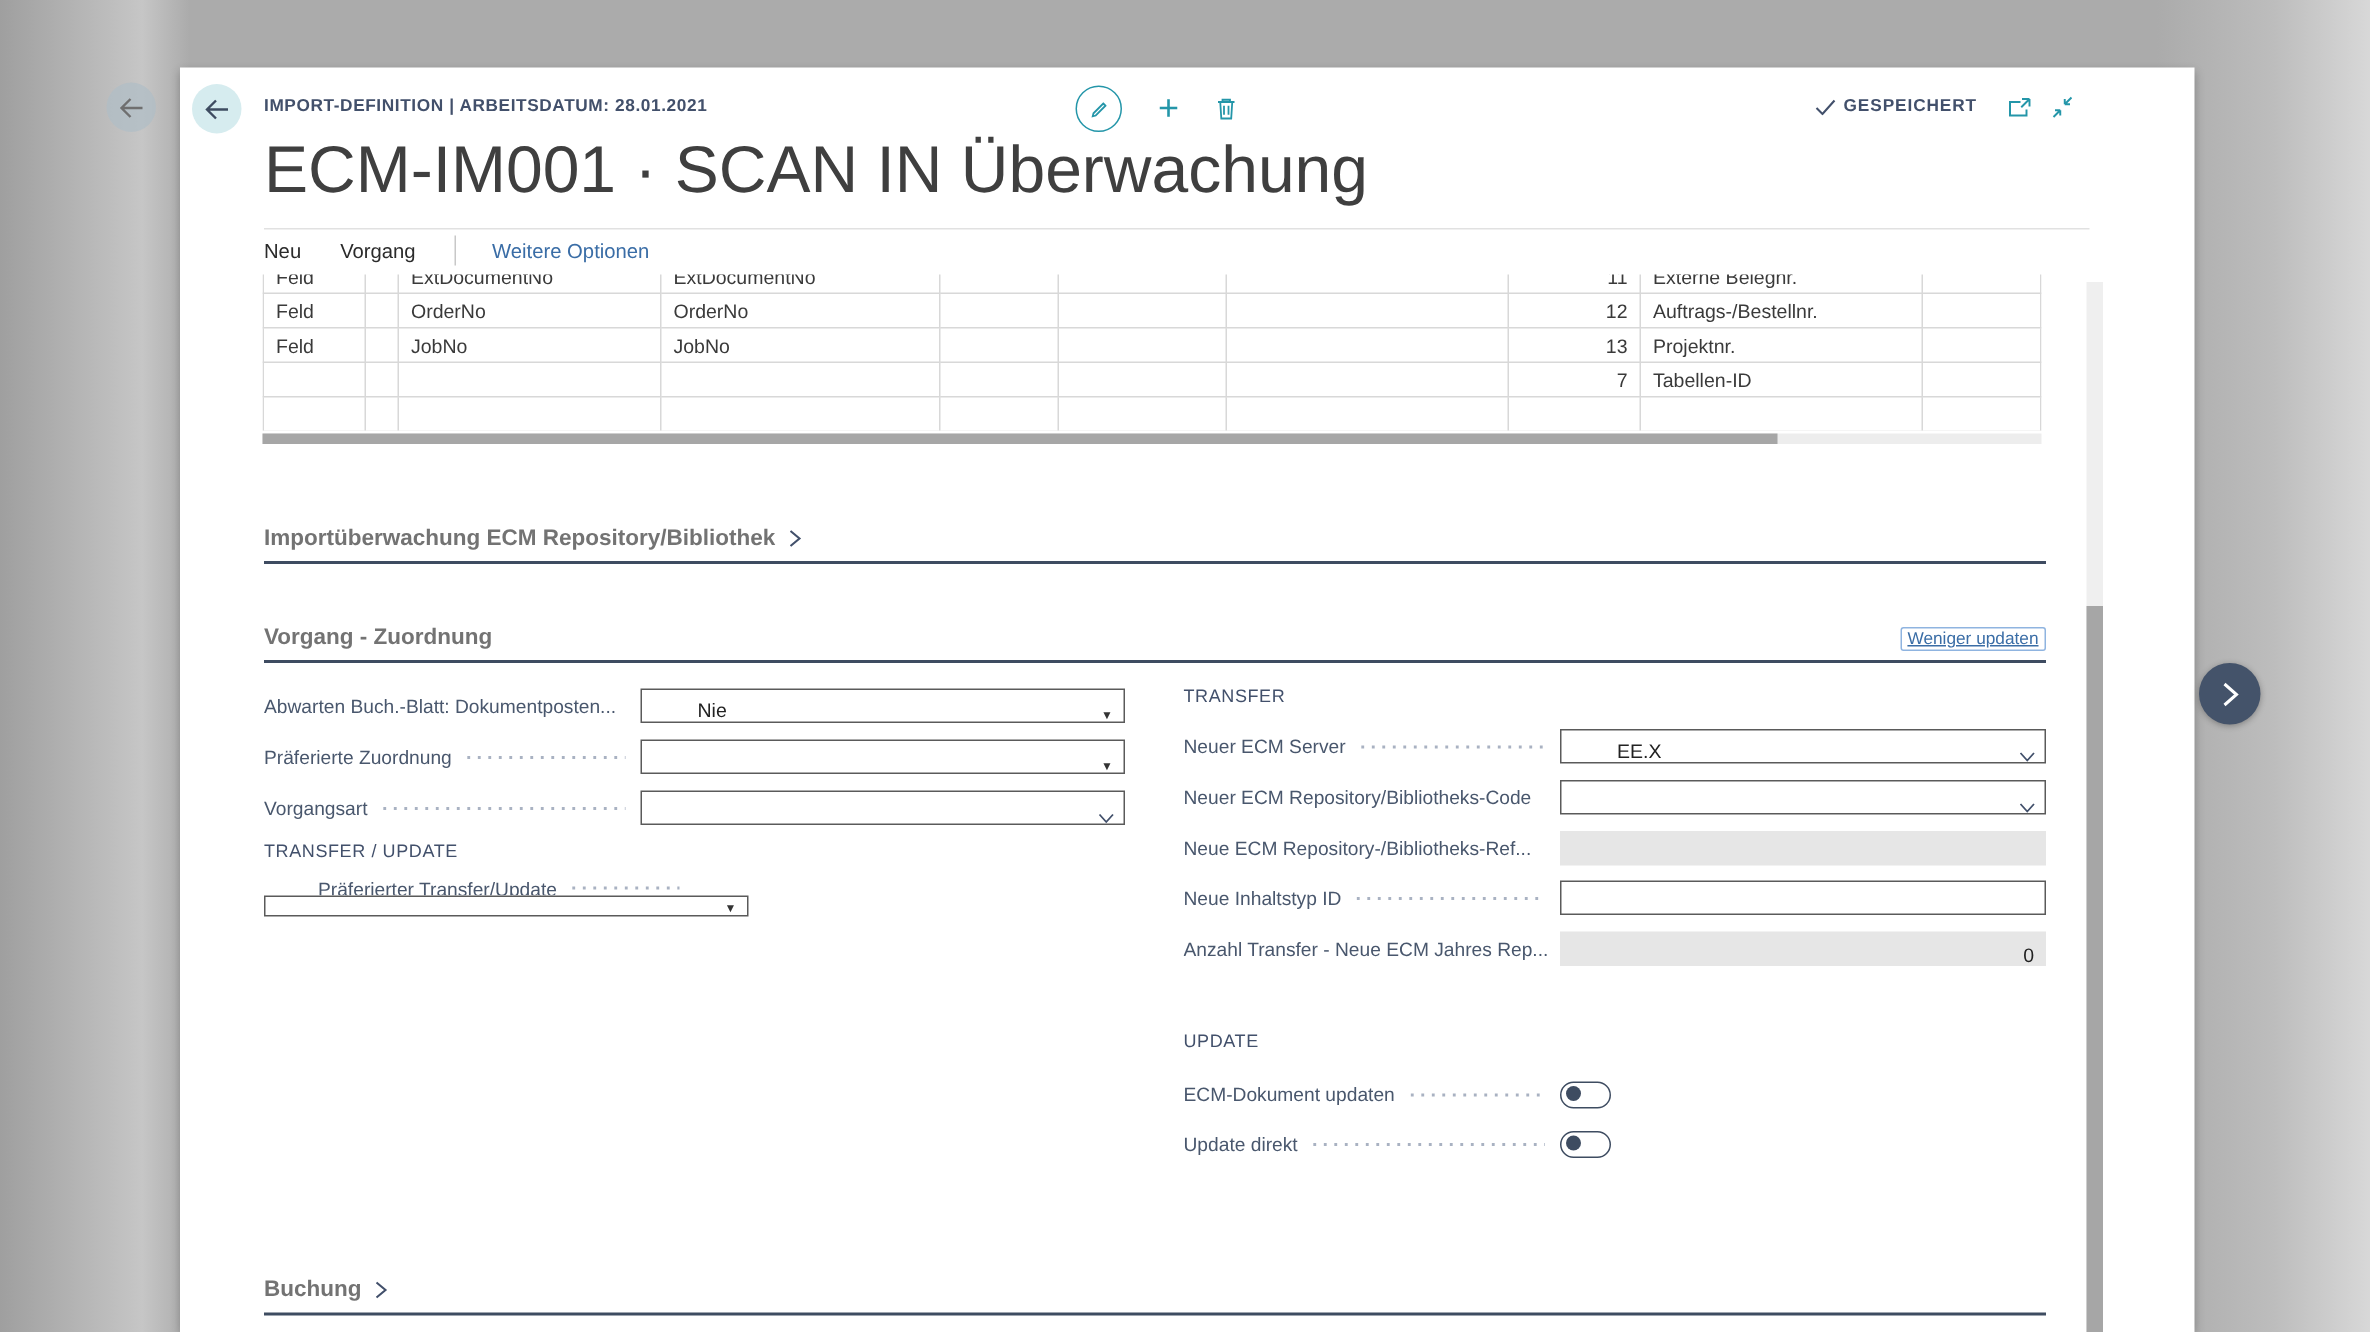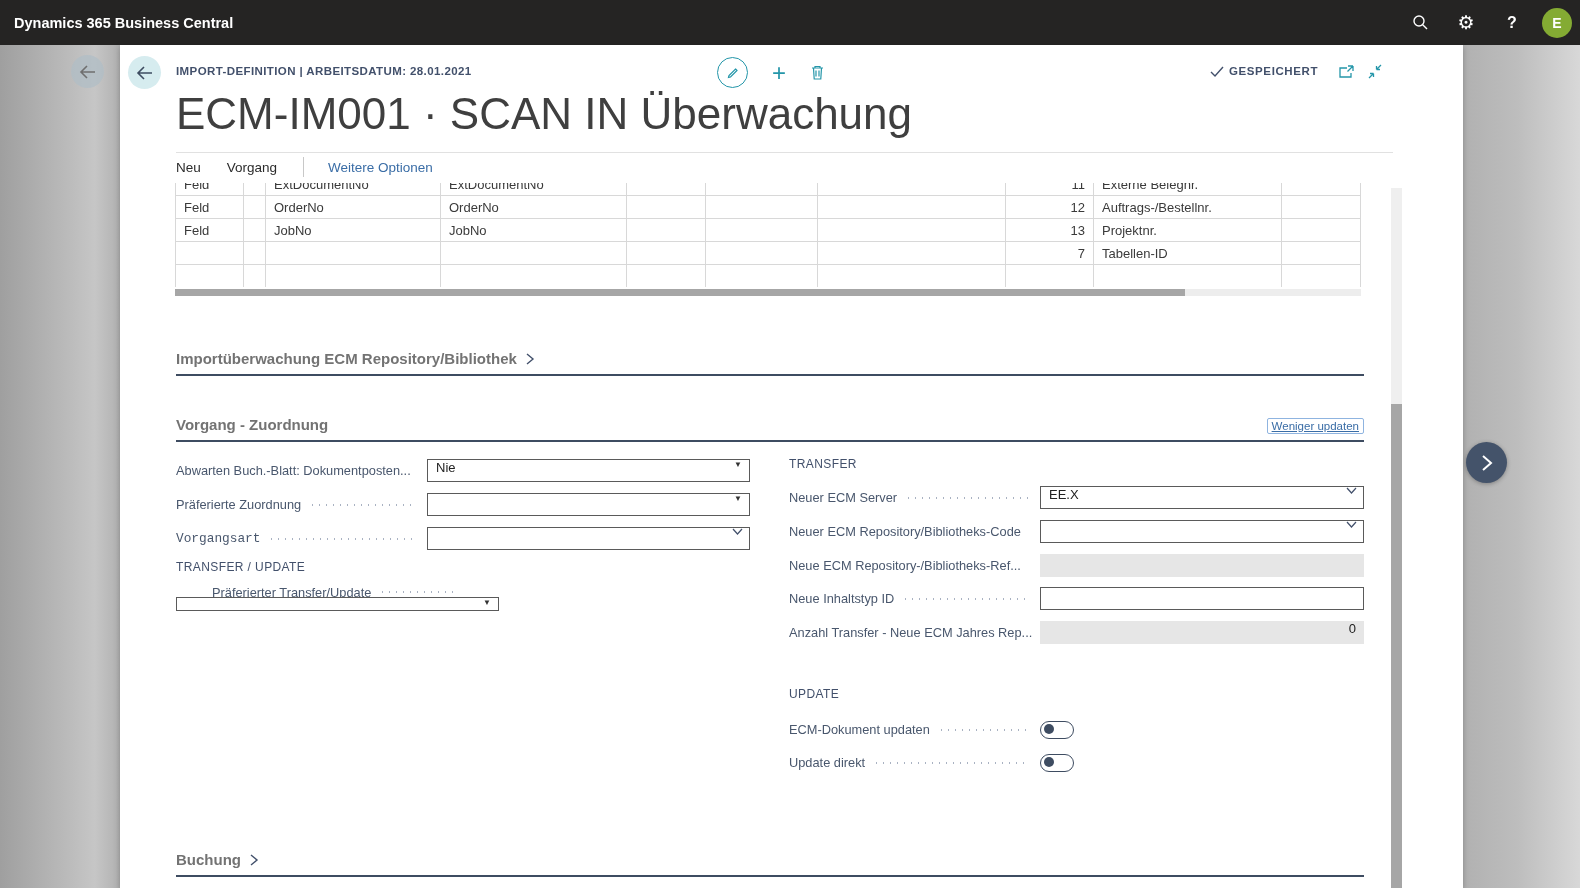--- a/index.html
+++ b/index.html
@@ -62,21 +62,21 @@
   
   .grp{position:absolute;font-size:12px;font-weight:normal;letter-spacing:.4px;color:#42506b;}
   .frow{position:absolute;display:flex;align-items:center;height:23px;}
   .frow .flabel{display:flex;align-items:center;overflow:hidden;font-size:12.8px;color:#49576d;}
   .col-left{left:56px;}  .col-left .flabel{width:251px;}  .col-left .ctrl{width:323px;}
   .col-right{left:669px;}.col-right .flabel{width:251px;} .col-right .ctrl{width:324px;}
   .label-txt{white-space:nowrap;}
   .leader{flex:1;height:2px;margin:0 10px 0 8px;align-self:center;
           background-image:radial-gradient(circle,#a9b2c2 1px,transparent 1.1px);
           background-size:7px 2px;background-repeat:repeat-x;background-position:0 0;}
-  .ctrl{position:relative;height:23px;box-sizing:border-box;display:flex;align-items:flex-start;}
+  .ctrl{position:relative;height:23px;box-sizing:border-box;display:flex;align-items:flex-end;padding-left:29px;}
   .ctrl.box{border:1px solid #5a5a5a;background:#fff;}
   .ctrl.disabled{background:#e6e6e6;border:none;}
   .ctrl .val{flex:1;padding:0 8px;font-size:13px;color:#222;white-space:nowrap;overflow:hidden;}
   .ctrl .val.right{text-align:right;}
   .caret{font-size:8px;color:#333;margin-right:7px;}
   .chev{margin-right:6px;display:flex;}
   .toggle{position:relative;width:34px;height:18px;border:1.5px solid #3e4c61;border-radius:10px;background:#fff;
           box-sizing:border-box;cursor:pointer;}
   .knob{position:absolute;left:3px;top:2.5px;width:10px;height:10px;border-radius:50%;background:#3e4c61;}
 
@@ -84,34 +84,20 @@
   .v-scroll{position:absolute;left:1271px;top:143px;width:11px;height:700px;background:#efefef;}
   .v-thumb{position:absolute;top:216px;left:0;width:11px;height:484px;background:#a6a6a6;cursor:pointer;}
   .fab{position:absolute;left:1466px;top:442px;width:41px;height:41px;border-radius:50%;background:#44536a;
        display:flex;align-items:center;justify-content:center;cursor:pointer;box-shadow:0 1px 4px rgba(0,0,0,.3);}
 </style>
 </head>
 <body>
 
 <div class="stage">
 
-  <div class="topbar">
-    <span class="app-title">Dynamics 365 Business Central</span>
-    <div class="topbar-right">
-      <span class="tb-icon">
-        <svg width="17" height="17" viewBox="0 0 17 17">
-            <circle cx="7" cy="7" r="5" fill="none" stroke="#fff" stroke-width="1.4"></circle>
-            <line x1="10.7" y1="10.7" x2="15" y2="15" stroke="#fff" stroke-width="1.4"></line>
-          </svg>
-      </span>
-      <span class="tb-icon gear-glyph">⚙</span>
-      <span class="tb-icon help-glyph">?</span>
-      <span class="avatar">E</span>
-    </div>
-  </div>
 
   <div class="bg-back">
     <svg width="18" height="14" viewBox="0 0 18 14">
         <path d="M8 1 L2 7 L8 13 M2 7 H16" fill="none" stroke="#6f6f6f" stroke-width="1.6"></path>
       </svg>
   </div>
 
   <div class="card">
 
     <div class="card-back">
@@ -278,21 +264,21 @@
     <div class="frow col-left" style="top:448px;">
       <div class="flabel">
           <span class="label-txt">Präferierte Zuordnung</span>
           <span class="leader"></span>
         </div>
       <div class="ctrl box">
         <span class="val"></span>
         <span class="caret">▼</span>
       </div>
     </div>
-    <div class="frow col-left" style="top:482px;font-family:Liberation Mono, monospace;">
+    <div class="frow col-left" style="top:482px;">
       <div class="flabel">
           <span class="label-txt">Vorgangsart</span>
           <span class="leader"></span>
         </div>
       <div class="ctrl box">
         <span class="val"></span>
         <span class="chev">
             <svg width="11" height="7" viewBox="0 0 11 7">
               <path d="M1 1 L5.5 6 L10 1" fill="none" stroke="#42506b" stroke-width="1.2"></path>
             </svg>

